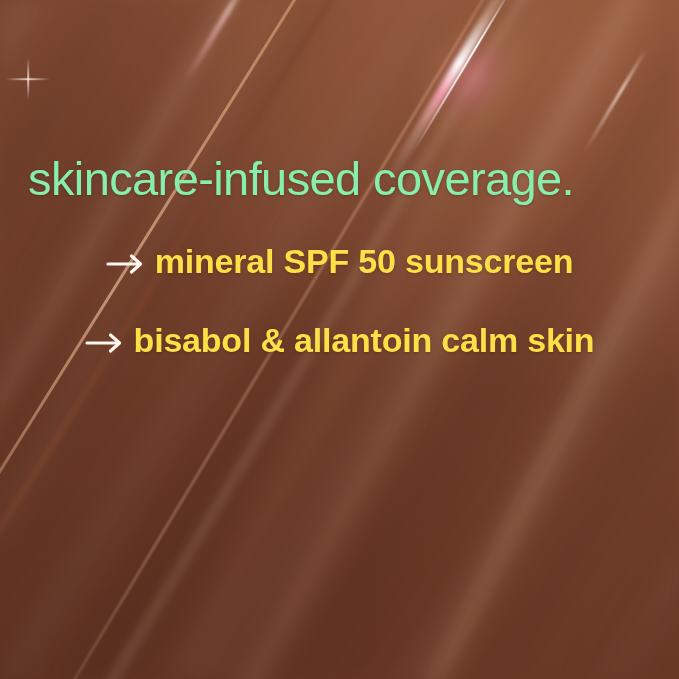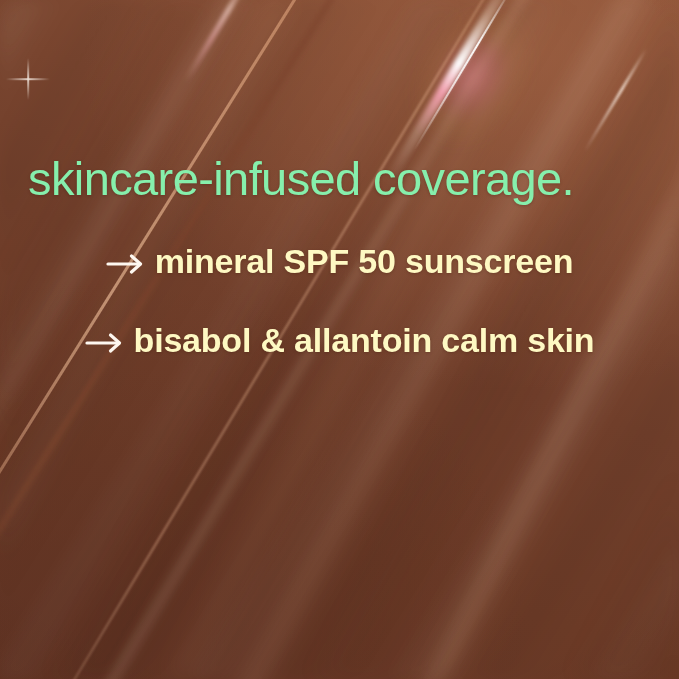--- a/index.html
+++ b/index.html
@@ -267,21 +267,21 @@
     text-shadow: 0 1px 3px rgba(60,24,12,0.30);
     white-space: nowrap;
   }
 
   .bullets {
     position: absolute;
     left: 0;
     right: 0;
     top: 240px;
     text-align: center;
-    color: #fef9c3;
+    color: #fde047;
   }
 
   .bullet {
     display: block;
     font-size: 34px;
     line-height: 1.27;
     font-weight: 700;
     letter-spacing: -0.2px;
     text-shadow: 0 1px 3px rgba(60,24,12,0.28);
     margin-bottom: 36px;

